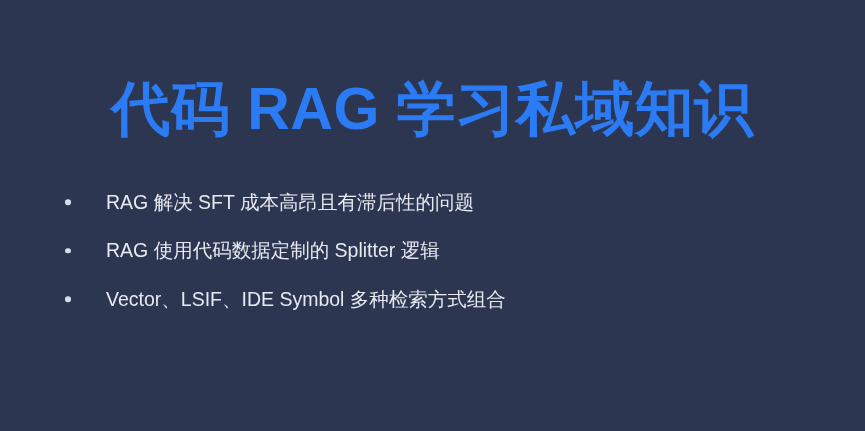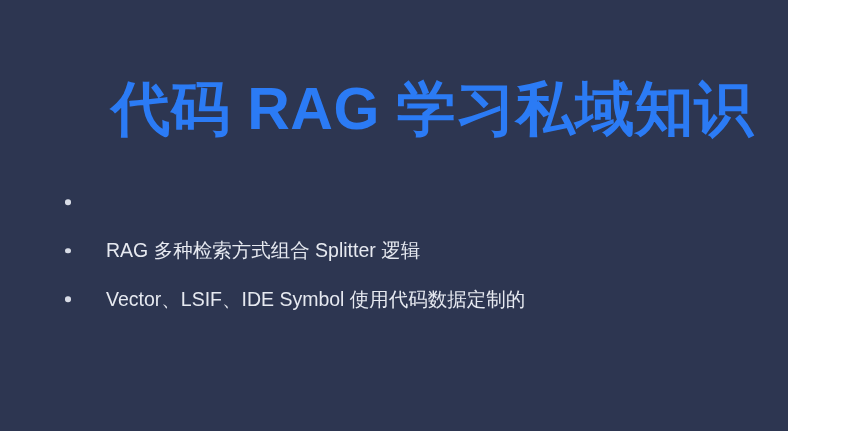--- a/index.html
+++ b/index.html
@@ -7,21 +7,21 @@
     padding: 0;
   }
   body {
     width: 865px;
     height: 431px;
     overflow: hidden;
     font-family: "Liberation Sans", "DejaVu Sans", sans-serif;
   }
   #slide {
     position: relative;
-    width: 788px;
+    width: 865px;
     height: 431px;
     background: #2d3651;
     box-sizing: border-box;
   }
   #slide-title {
     position: absolute;
     top: 36px;
     left: 0;
     width: 865px;
     text-align: center;
@@ -70,28 +70,29 @@
 <body>
 
 <div id="slide">
 
   <h1 id="slide-title">代码 RAG 学习私域知识</h1>
 
   <ul id="bullet-list">
 
     <li class="bullet-item">
       <span class="bullet-marker"></span>
+      <span class="bullet-text">RAG 解决 SFT 成本高昂且有滞后性的问题</span>
     </li>
 
     <li class="bullet-item">
       <span class="bullet-marker"></span>
-      <span class="bullet-text">RAG 多种检索方式组合 Splitter 逻辑</span>
+      <span class="bullet-text">RAG 使用代码数据定制的 Splitter 逻辑</span>
     </li>
 
     <li class="bullet-item">
       <span class="bullet-marker"></span>
-      <span class="bullet-text">Vector、LSIF、IDE Symbol 使用代码数据定制的</span>
+      <span class="bullet-text">Vector、LSIF、IDE Symbol 多种检索方式组合</span>
     </li>
 
 
   </ul>
 
 </div>
 
 </body></html>

